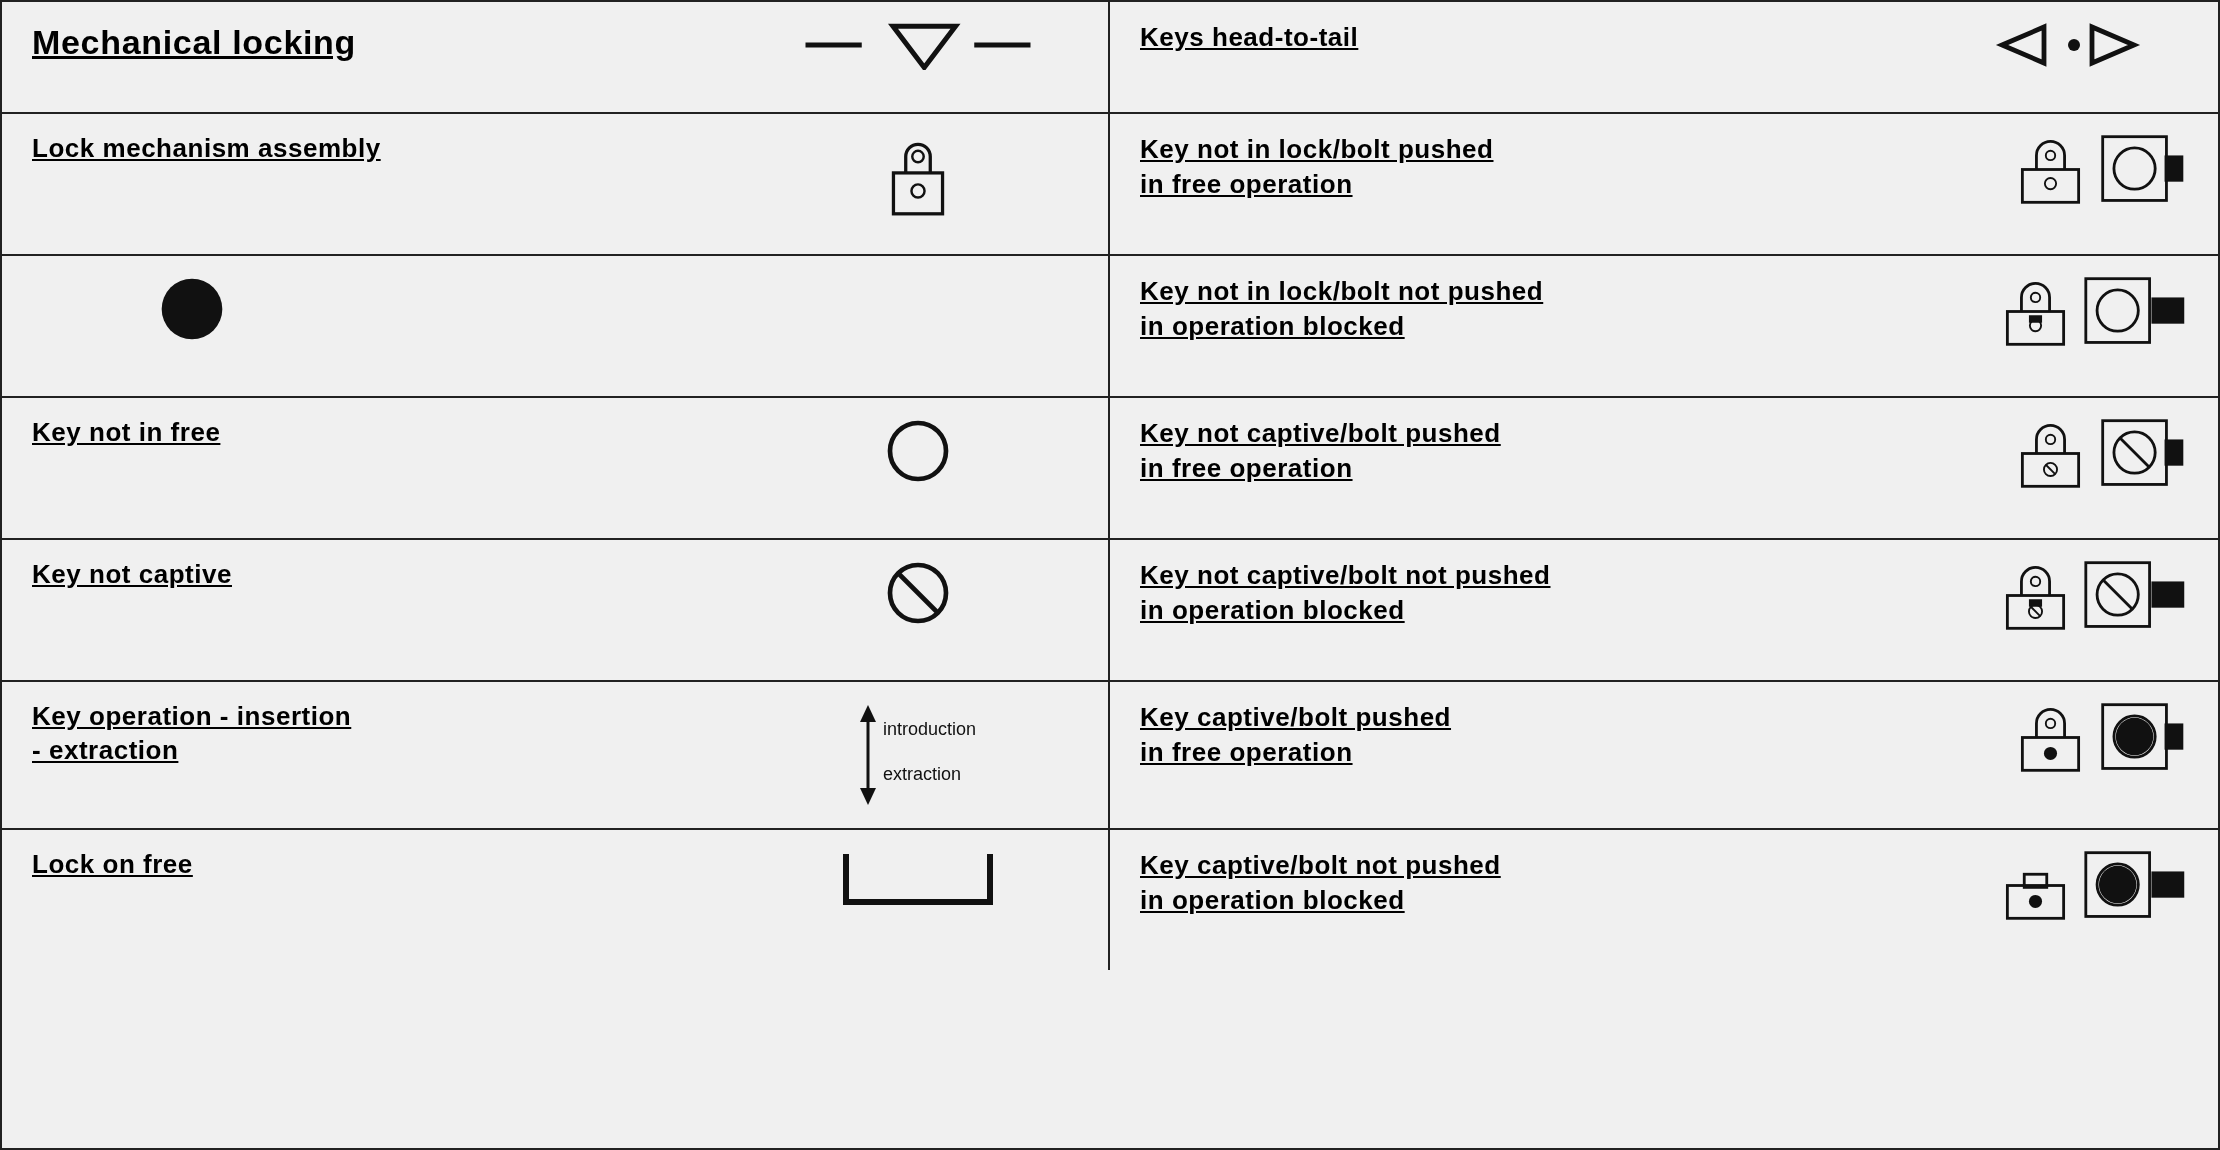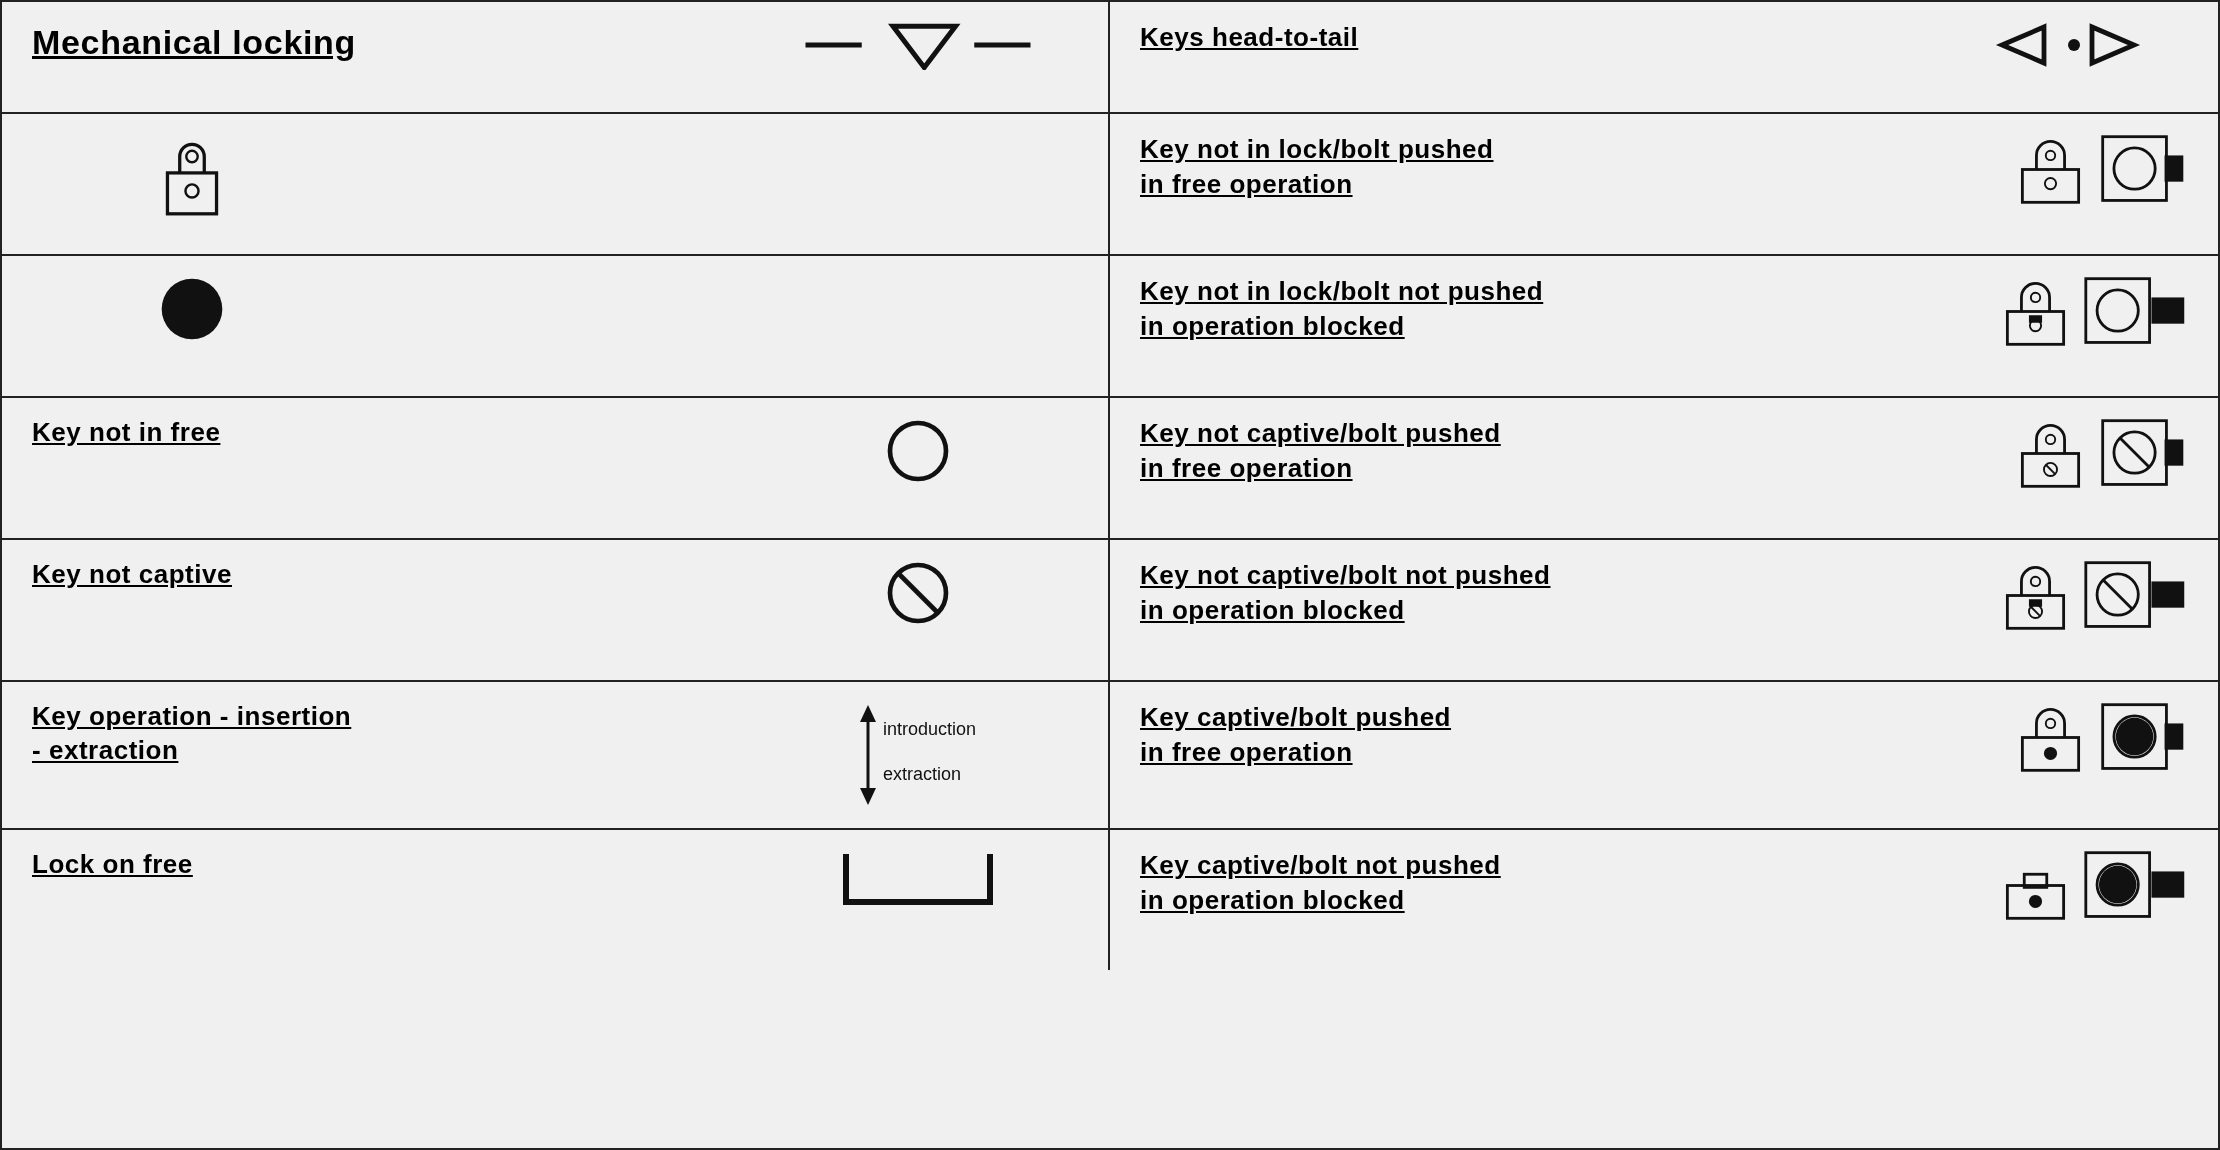--- a/index.html
+++ b/index.html
@@ -127,20 +127,21 @@
           <circle cx="105" cy="20" r="5" fill="#111"></circle>
 
           <polygon points="155,20 120,5 120,35" fill="none" stroke="#111" stroke-width="4"></polygon>
         </svg>
       </div>
     </div>
   </div>
 
   <div class="table-row">
     <div class="left-cell">
+      <div class="cell-label">Lock mechanism assembly</div>
       <div class="cell-icon lock-icon">
         <svg viewBox="0 0 100 110" width="100" height="110">
 
           <rect x="20" y="50" width="60" height="50" fill="none" stroke="#111" stroke-width="4"></rect>
 
           <path d="M35,50 L35,30 A15,15 0 0,1 65,30 L65,50" fill="none" stroke="#111" stroke-width="4"></path>
 
           <circle cx="50" cy="30" r="7" fill="none" stroke="#111" stroke-width="3"></circle>
 
           <circle cx="50" cy="72" r="8" fill="none" stroke="#111" stroke-width="3"></circle>

